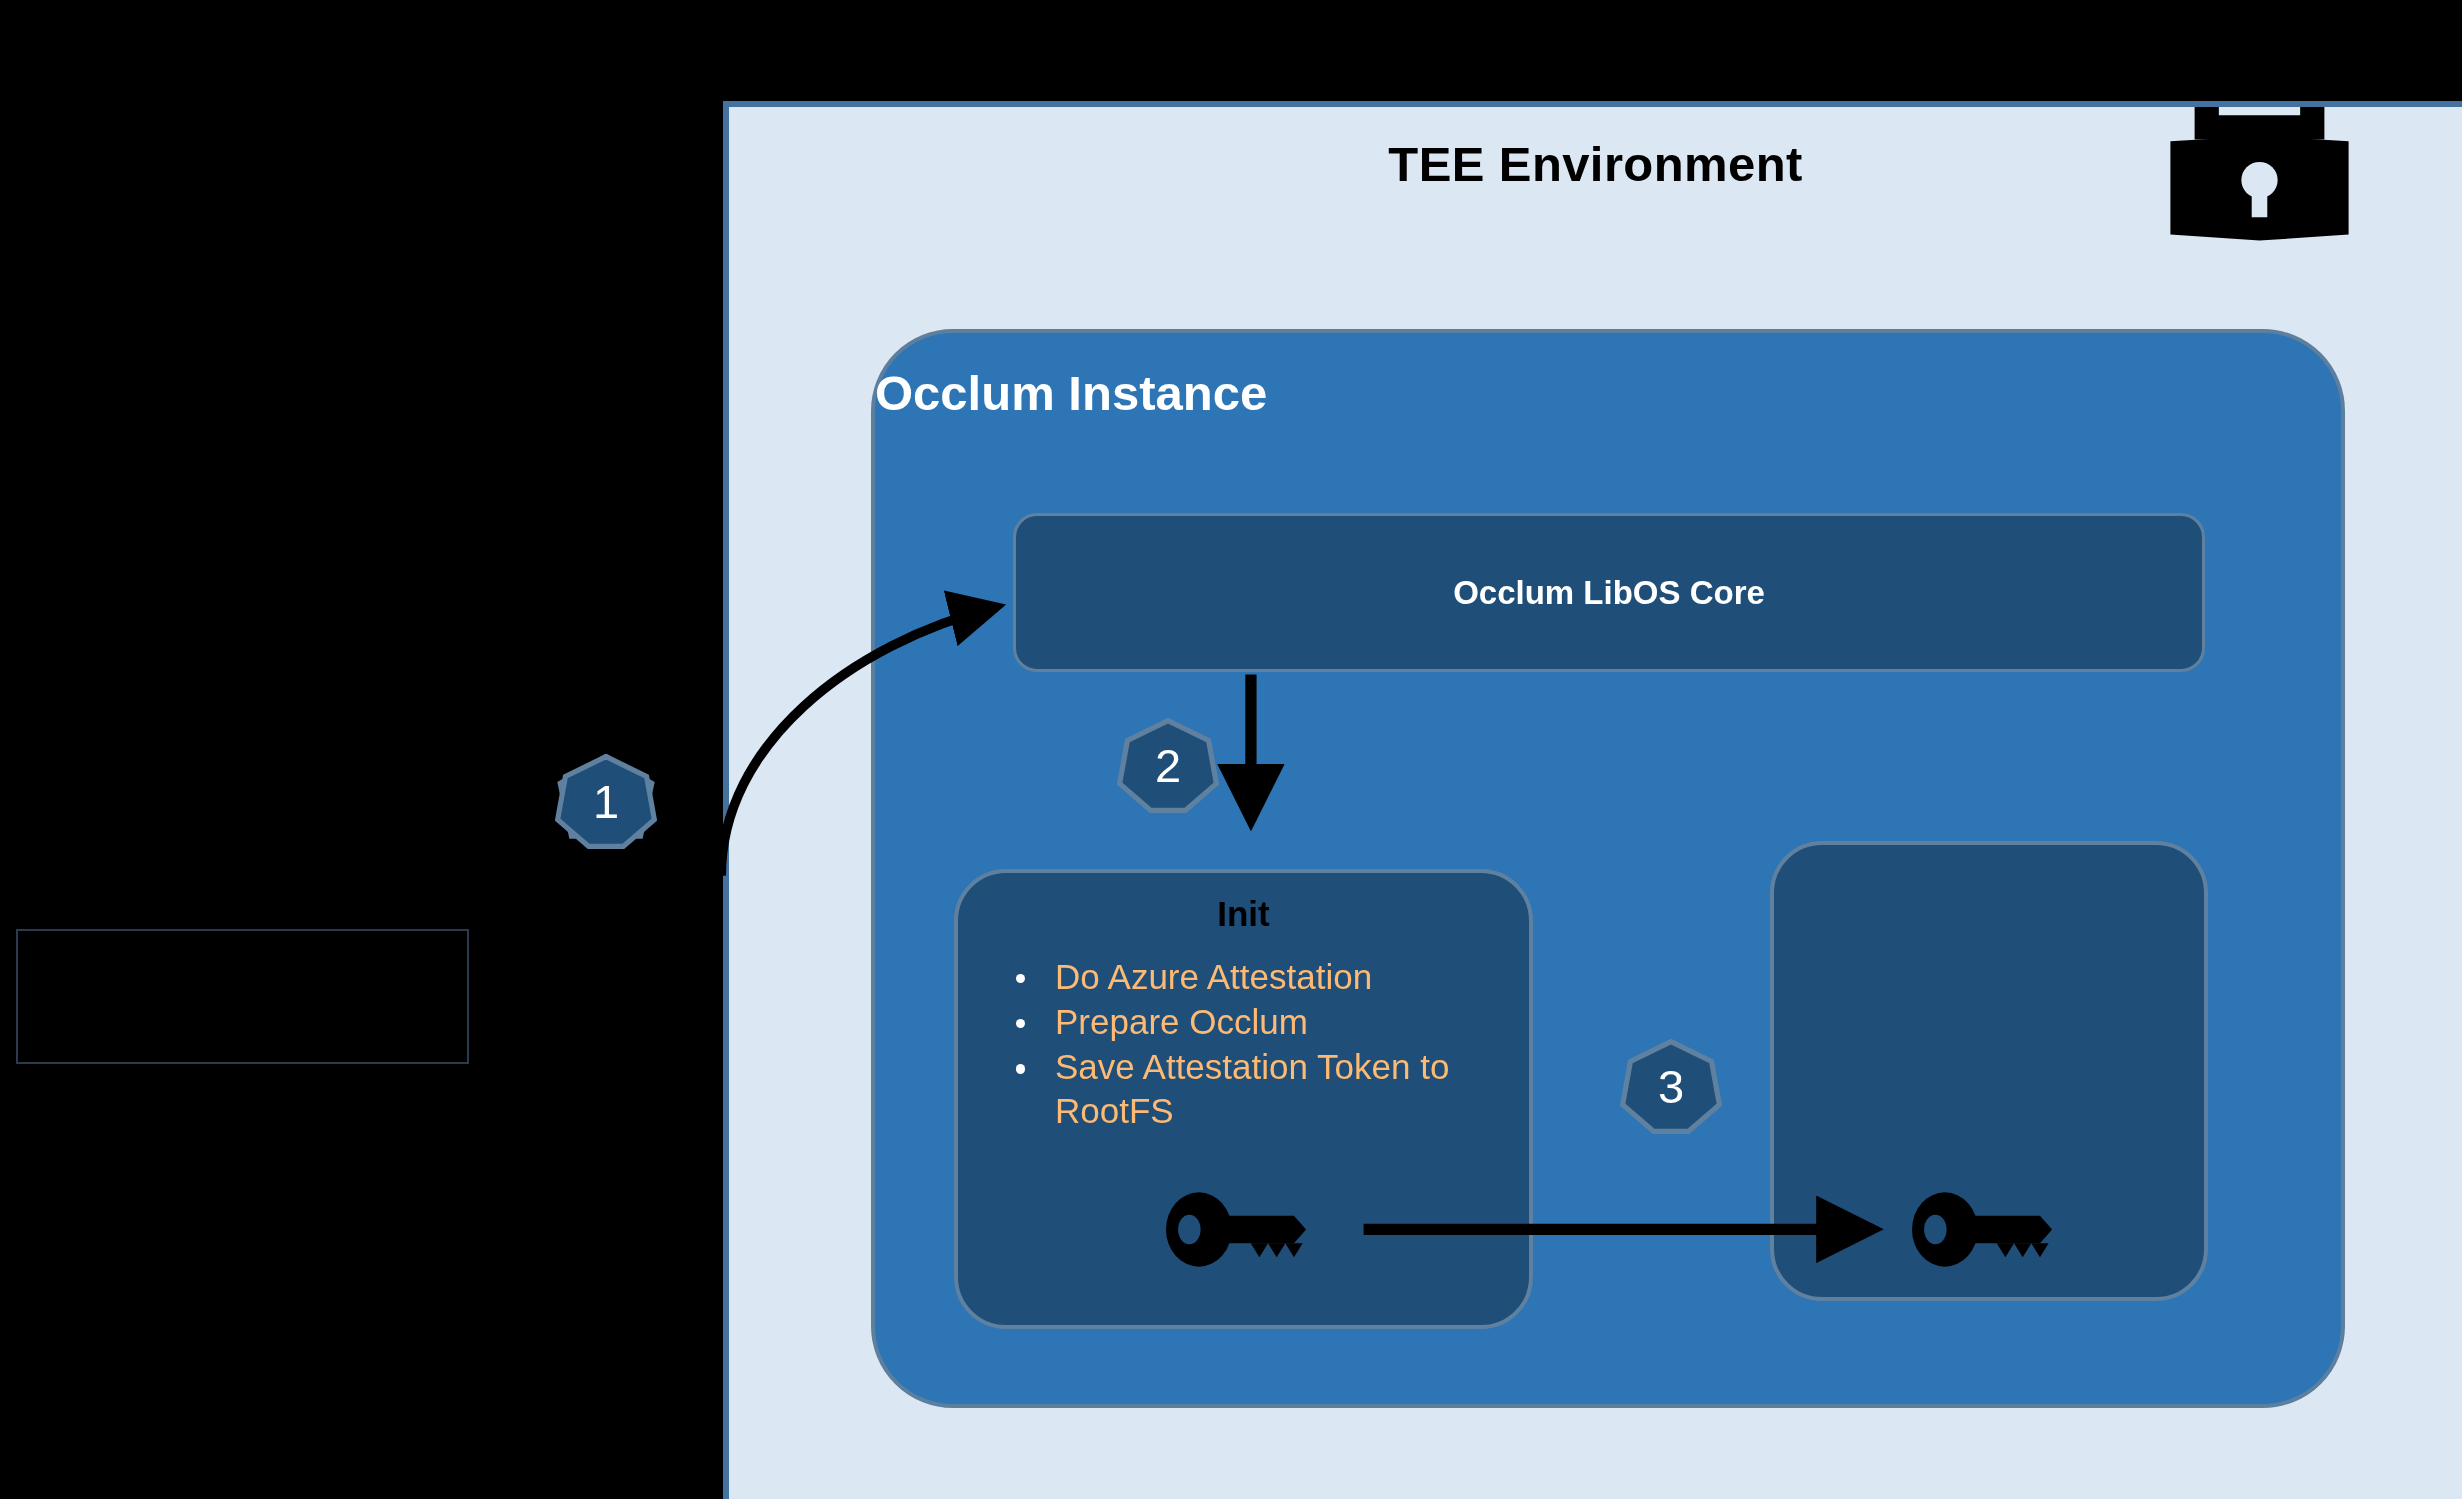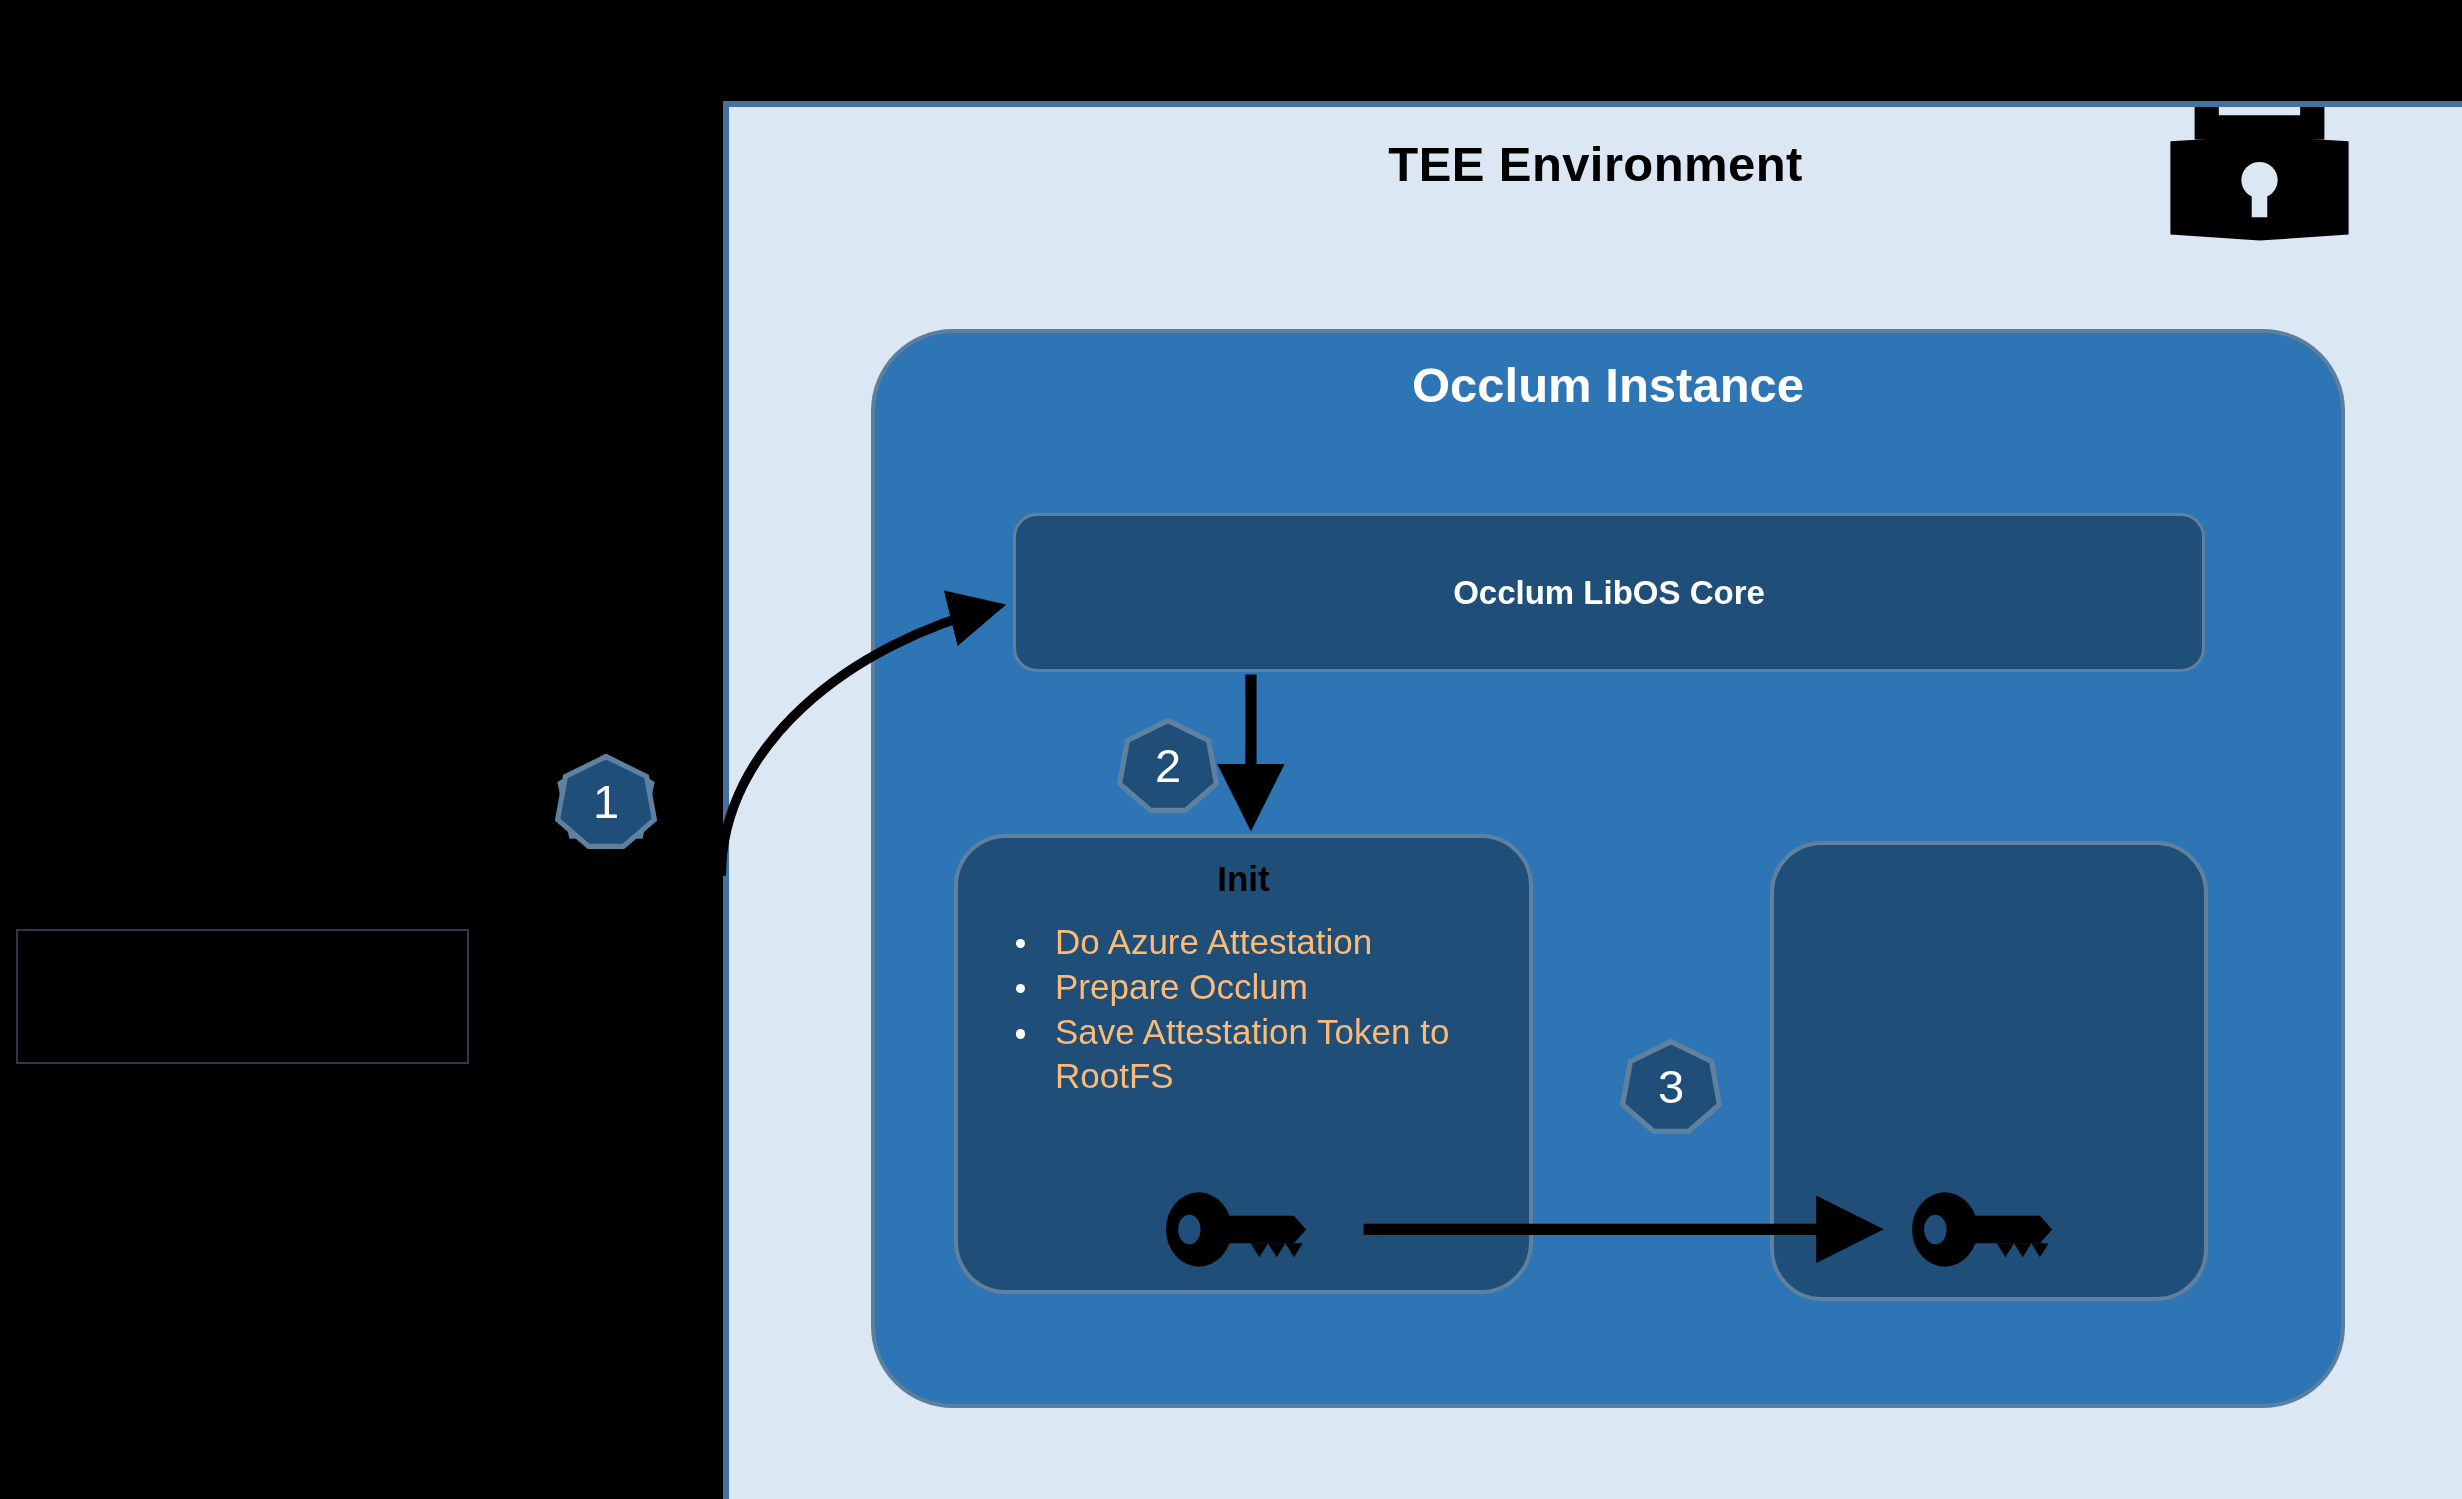--- a/index.html
+++ b/index.html
@@ -80,23 +80,23 @@
     height: 1079px;
     background: #2e75b6;
     border: 4.3px solid #5c7f9e;
     border-radius: 82px;
     box-sizing: border-box;
   }
 
   .occlum-title {
     position: absolute;
     left: 0;
-    top: 24px;
-    width: 100%;
-    text-align: center;
+    top: 32px;
+    width: 100%;
+    text-align: left;
     font-size: 49px;
     font-weight: bold;
     color: #ffffff;
   }
 
   
   .libos-core {
     position: absolute;
     left: 1013px;
     top: 513px;
@@ -119,21 +119,21 @@
     font-size: 33px;
     font-weight: bold;
     color: #ffffff;
     border-radius: 28px;
   }
 
   
   .init-box {
     position: absolute;
     left: 954px;
-    top: 834px;
+    top: 869px;
     width: 579px;
     height: 460px;
     background: #1f4e79;
     border: 4.3px solid #5f819f;
     border-radius: 52px;
     box-sizing: border-box;
   }
   .init-title {
     position: absolute;
     left: 0;

